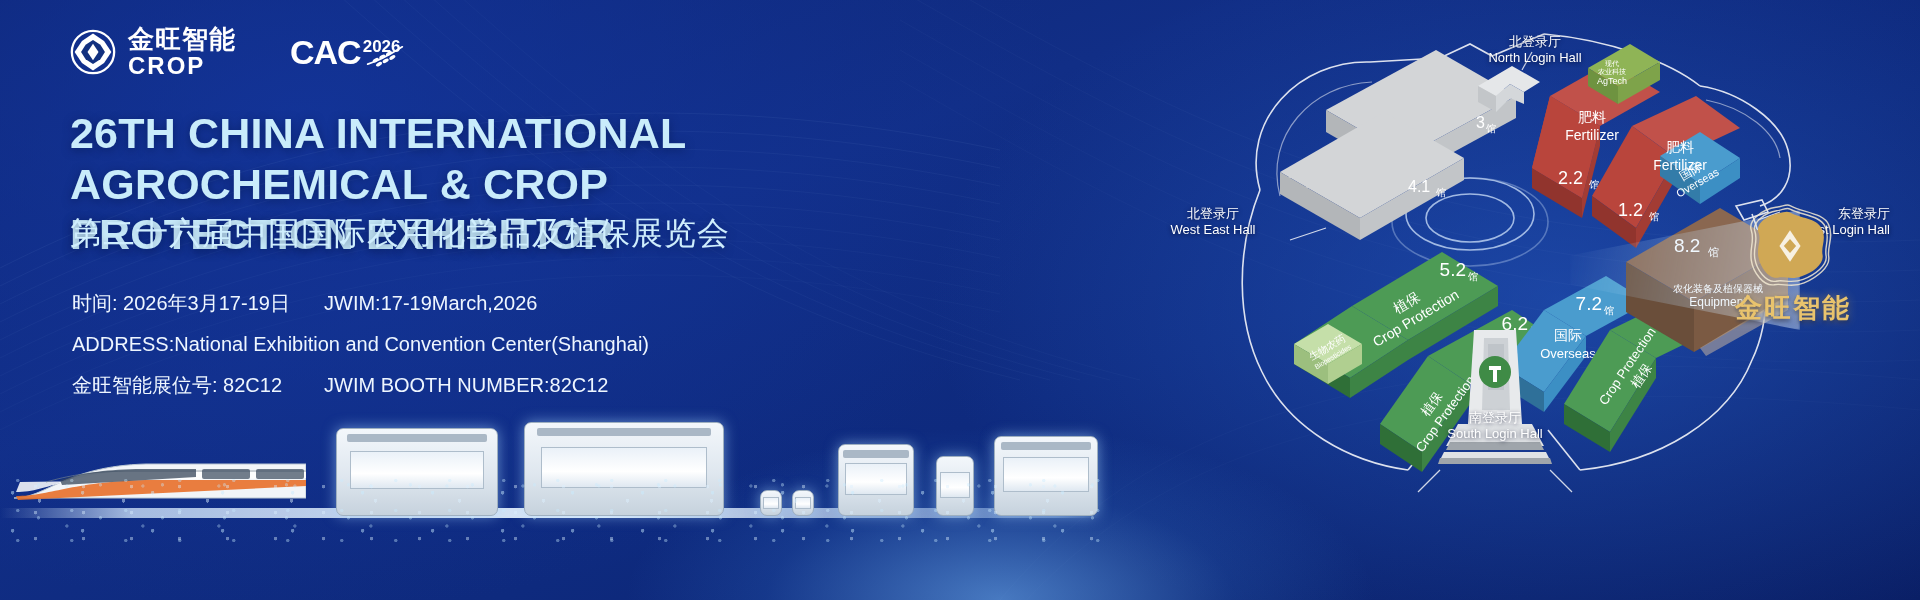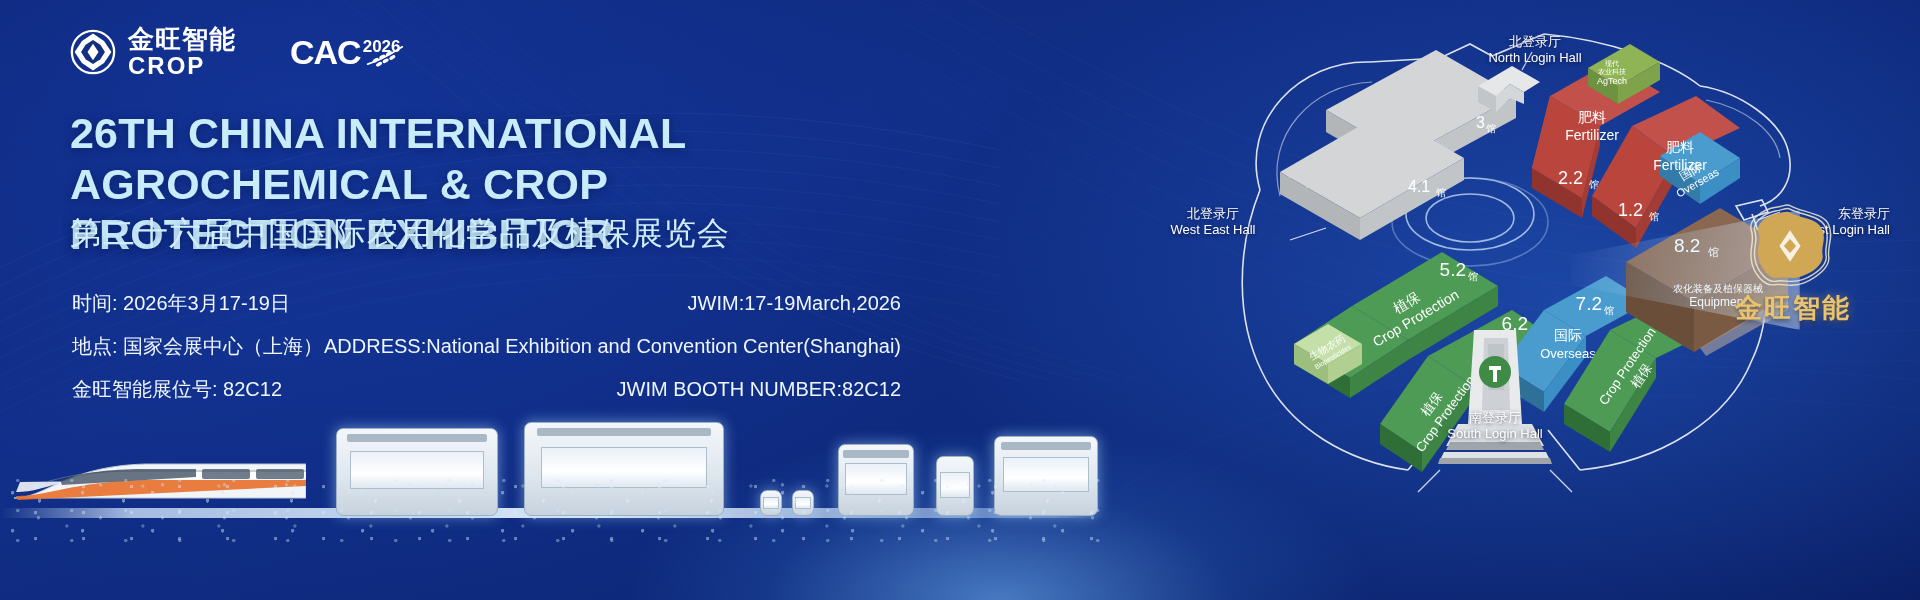--- a/index.html
+++ b/index.html
@@ -40,21 +40,21 @@
     letter-spacing:.2px;text-shadow:0 2px 10px rgba(0,20,70,.5);
   }
   .title-cn{
     position:absolute;left:70px;top:212px;
     color:#cfeefd;font-size:32px;font-weight:500;letter-spacing:1px;
     text-shadow:0 2px 10px rgba(0,20,70,.5);
   }
 
   
   .info{position:absolute;left:72px;top:290px;color:#eef6ff;font-size:20px;}
-  .info .row{display:flex;align-items:baseline;margin-bottom:16px;justify-content:space-between;}
+  .info .row{display:flex;align-items:baseline;margin-bottom:16px;}
   .info .cn{width:252px;white-space:nowrap;}
   .info .en{white-space:nowrap;}
 
   
   .machines{position:absolute;left:0;bottom:58px;width:1130px;height:110px;}
   .rail{
     position:absolute;left:0;bottom:24px;width:1100px;height:10px;
     background:linear-gradient(90deg,rgba(255,255,255,0) 0%,rgba(215,235,255,.75) 12%,rgba(235,246,255,.95) 55%,rgba(180,215,255,.35) 96%,rgba(255,255,255,0) 100%);
     filter:blur(.4px);
   }
@@ -168,21 +168,20 @@
     <div>PROTECTION EXHIBITIOR</div>
   </div>
   <div class="title-cn">第二十六届中国国际农用化学品及植保展览会</div>
 
   <div class="info">
     <div class="row">
       <span class="cn">时间: 2026年3月17-19日</span>
       <span class="en">JWIM:17-19March,2026</span>
     </div>
     <div class="row">
-      <span class="cn">地点: 国家会展中心（上海）</span>
       <span class="en">ADDRESS:National Exhibition and Convention Center(Shanghai)</span>
     </div>
     <div class="row">
       <span class="cn">金旺智能展位号: 82C12</span>
       <span class="en">JWIM BOOTH NUMBER:82C12</span>
     </div>
   </div>
 
   <div class="machines">
     <div class="rail"></div>

